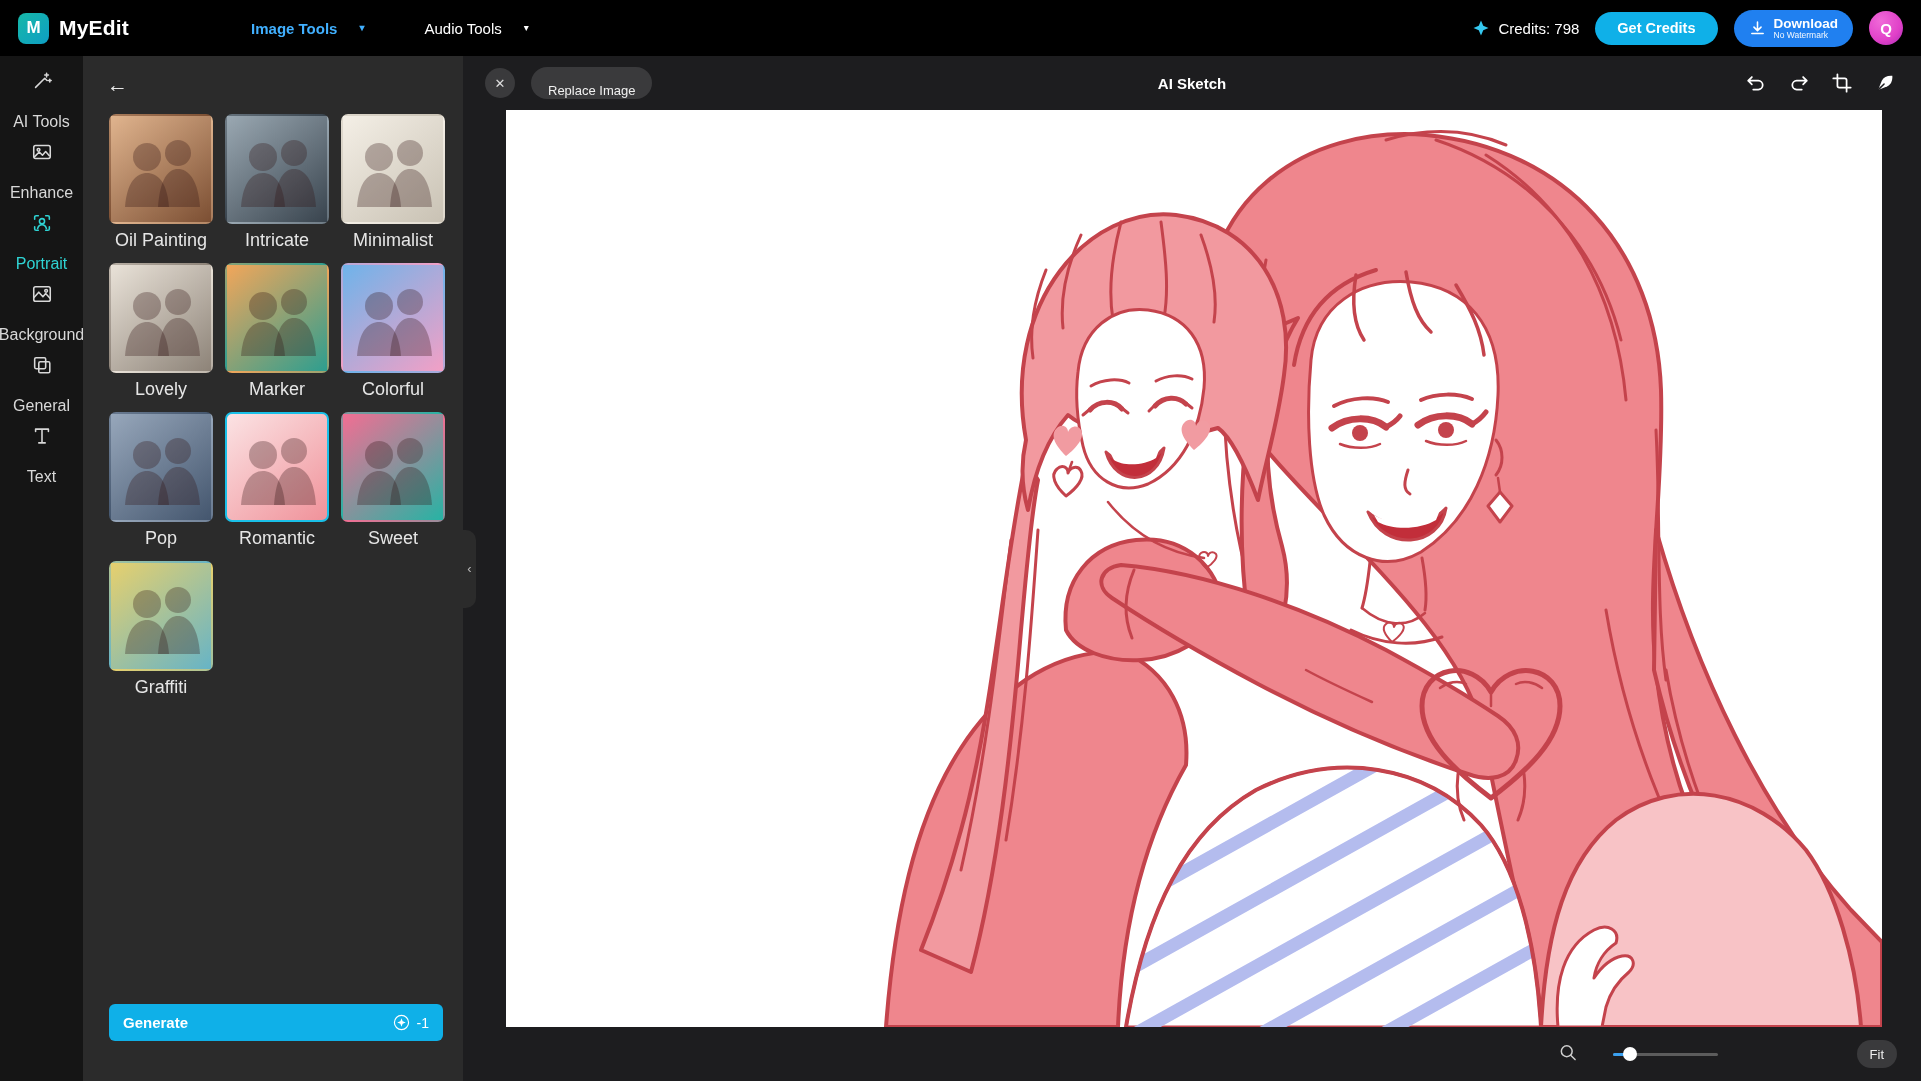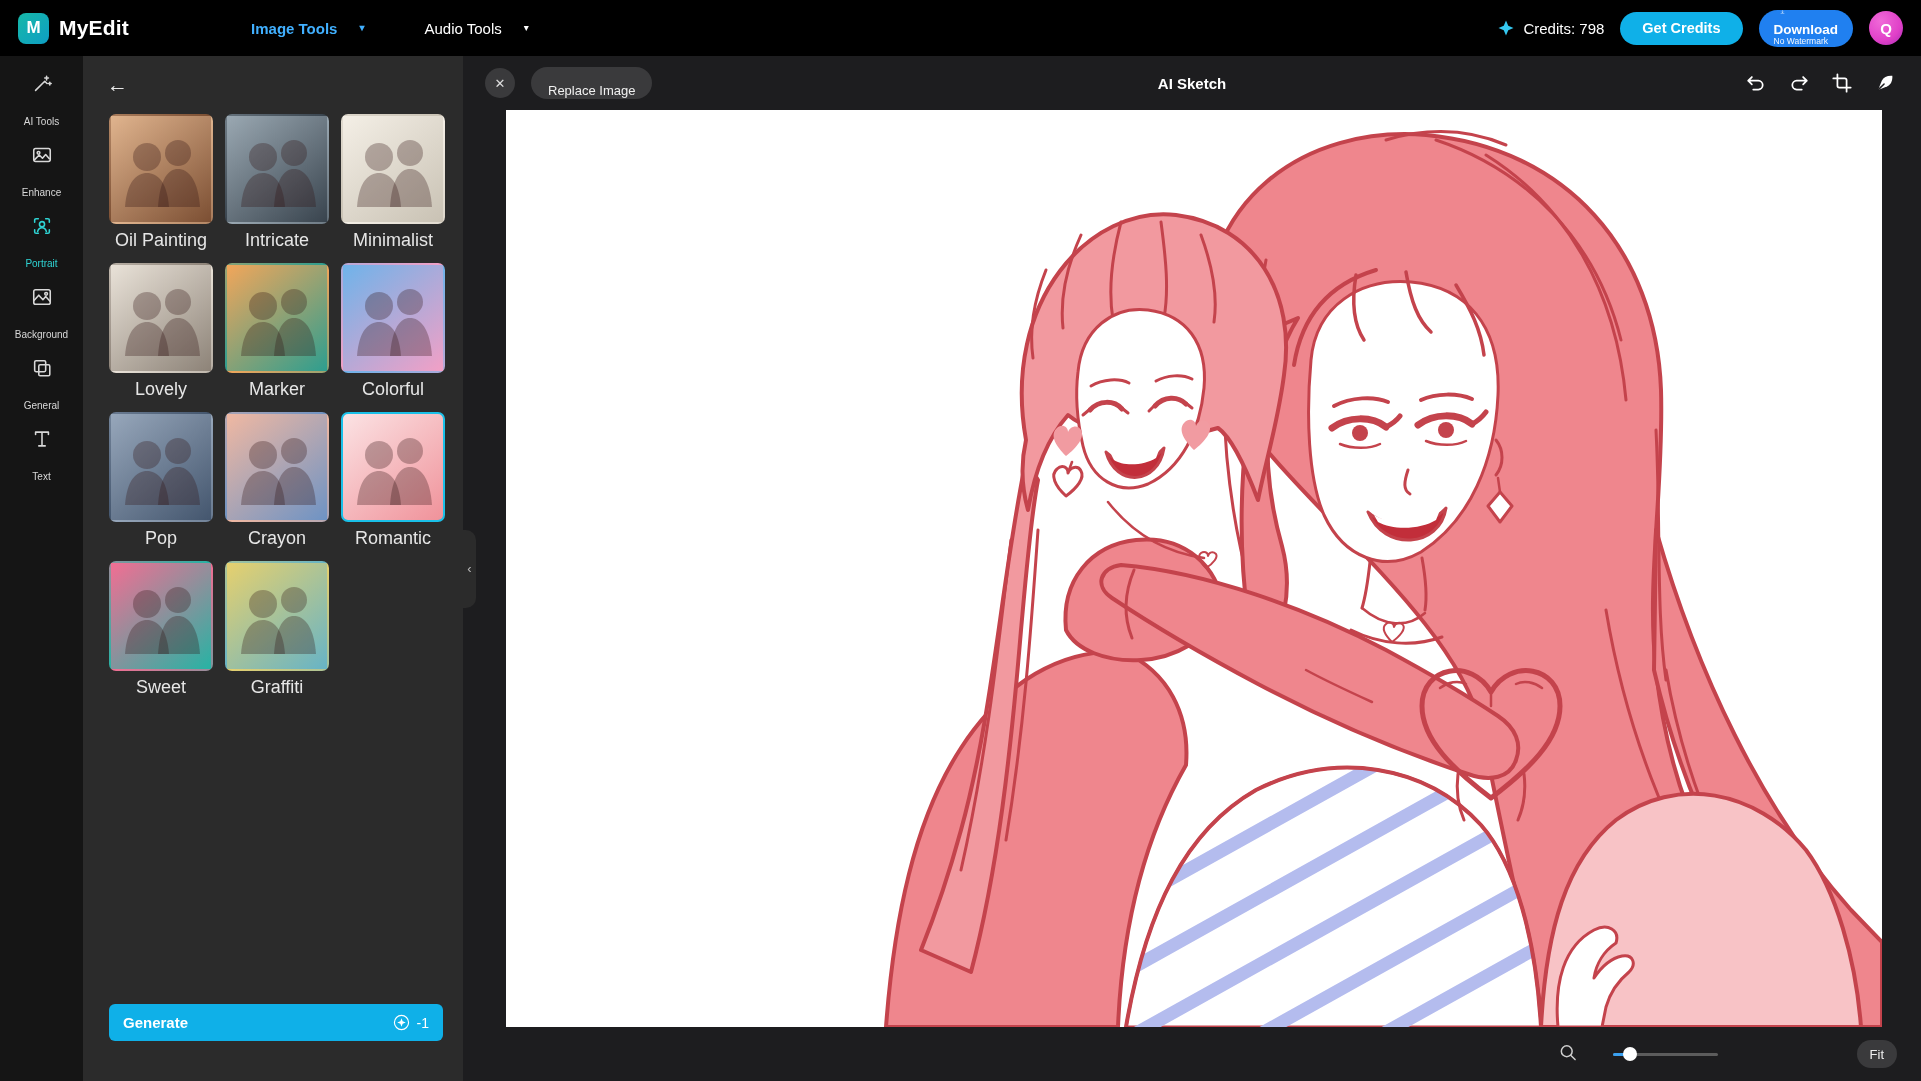--- a/index.html
+++ b/index.html
@@ -16,35 +16,35 @@
   .brand{margin-left:10px;color:#fff;font-size:21px;font-weight:700;letter-spacing:.2px;}
   .topnav{display:flex;gap:48px;margin-left:116px;}
   .nav-item{display:flex;align-items:center;gap:22px;font-size:15px;color:#fff;cursor:pointer;background:none;border:none;}
   .nav-item.active{color:var(--nav-active,#41b0ff);font-weight:600;}
   .nav-chevron{font-size:10px;line-height:1;}
   .top-right{margin-left:auto;display:flex;align-items:center;gap:16px;}
   .credits{display:flex;align-items:center;gap:8px;color:#fff;font-size:15px;}
   .btn-get{height:33px;padding:0 22px;border-radius:17px;border:none;background:var(--accent-cyan,#0fb0e8);
     color:#fff;font-weight:700;font-size:14.5px;cursor:pointer;}
   .btn-download{height:37px;padding:0 15px;border-radius:19px;border:none;background:var(--accent-blue,#2080f0);
-    color:#fff;display:flex;gap:8px;cursor:pointer;flex-direction:column;}
+    color:#fff;display:flex;align-items:center;gap:8px;cursor:pointer;}
   .dl-text{display:flex;flex-direction:column;align-items:flex-start;line-height:1.12;}
   .dl-main{font-weight:700;font-size:13.5px;}
   .dl-sub{font-size:8.5px;opacity:.95;}
   .avatar{width:34px;height:34px;border-radius:50%;border:none;cursor:pointer;
     background:radial-gradient(circle at 35% 30%, #f06ad8, var(--avatar-pink,#e040c8) 60%, #a82bb4);
     color:#fff;font-weight:700;font-size:15px;display:flex;align-items:center;justify-content:center;}
   
   .main{display:flex;height:1025px;}
   
   .sidebar{width:83px;background:#151515;display:flex;flex-direction:column;padding-top:12px;box-sizing:border-box;flex:none;}
   .side-item{height:64px;margin-bottom:7px;display:flex;flex-direction:column;align-items:center;justify-content:center;gap:5px;
     color:#d8d8d8;background:none;border:none;cursor:pointer;}
   .side-item svg{width:22px;height:22px;stroke:#d8d8d8;fill:none;stroke-width:1.7;stroke-linecap:round;stroke-linejoin:round;}
-  .side-label{font-size:10px;margin-top:16px;}
+  .side-label{font-size:16px;margin-top:16px;}
   .side-item.active{color:var(--sidebar-active,#2fd4d4);}
   .side-item.active svg{stroke:var(--sidebar-active,#2fd4d4);}
   
   .styles-panel{width:380px;background:#2b2b2b;position:relative;padding-top:14px;box-sizing:border-box;flex:none;z-index:2;}
   .back-btn{margin-left:24px;width:30px;height:30px;background:none;border:none;color:#e8e8e8;font-size:21px;cursor:pointer;padding:0;text-align:left;}
   .styles-grid{margin:14px 14px 0 26px;display:grid;grid-template-columns:repeat(3,104px);column-gap:12px;row-gap:12px;}
   .style-item{width:104px;cursor:pointer;}
   .thumb{width:104px;height:110px;border-radius:7px;position:relative;overflow:hidden;border:2px solid transparent;box-sizing:border-box;}
   .style-item.selected .thumb{border-color:var(--selected-border,#1ac0e8);}
   .silhouette{position:absolute;inset:0;width:100%;height:100%;fill:rgba(45,18,18,.30);}
@@ -245,31 +245,20 @@
         <div class="style-item">
     <div class="thumb" style="background: linear-gradient(140deg, rgb(151, 167, 187) 0%, rgb(68, 86, 110) 100%);">
       <svg class="silhouette" viewBox="0 0 100 100">
         <circle cx="36" cy="38" r="14"></circle>
         <path d="M14 88 C16 62 26 54 36 54 C46 54 56 62 58 88 Z"></path>
         <circle cx="67" cy="34" r="13"></circle>
         <path d="M47 88 C49 60 57 50 67 50 C77 50 87 60 89 88 Z"></path>
       </svg>
     </div>
     <div class="style-label">Pop</div>
-  </div>
-        <div class="style-item">
-    <div class="thumb" style="background: linear-gradient(140deg, rgb(240, 184, 162) 0%, rgb(110, 147, 196) 100%);">
-      <svg class="silhouette" viewBox="0 0 100 100">
-        <circle cx="36" cy="38" r="14"></circle>
-        <path d="M14 88 C16 62 26 54 36 54 C46 54 56 62 58 88 Z"></path>
-        <circle cx="67" cy="34" r="13"></circle>
-        <path d="M47 88 C49 60 57 50 67 50 C77 50 87 60 89 88 Z"></path>
-      </svg>
-    </div>
-    <div class="style-label">Crayon</div>
   </div>
         <div class="style-item selected">
     <div class="thumb" style="background: linear-gradient(140deg, rgb(251, 227, 228) 0%, rgb(240, 146, 154) 100%);">
       <svg class="silhouette" viewBox="0 0 100 100">
         <circle cx="36" cy="38" r="14"></circle>
         <path d="M14 88 C16 62 26 54 36 54 C46 54 56 62 58 88 Z"></path>
         <circle cx="67" cy="34" r="13"></circle>
         <path d="M47 88 C49 60 57 50 67 50 C77 50 87 60 89 88 Z"></path>
       </svg>
     </div>

